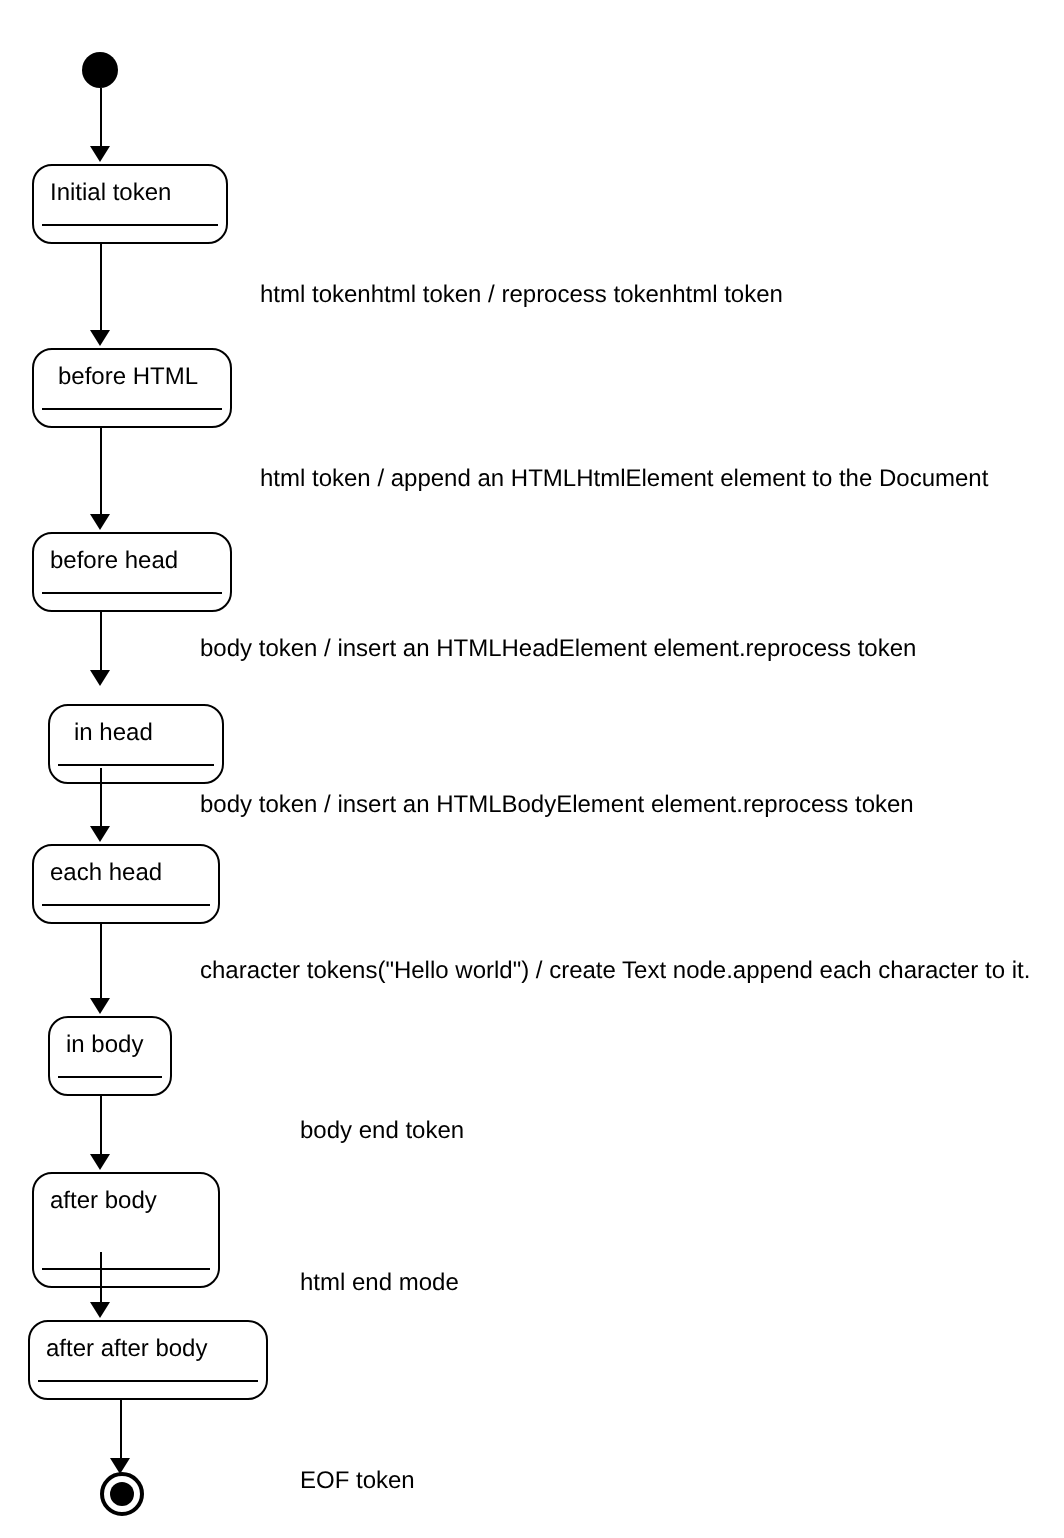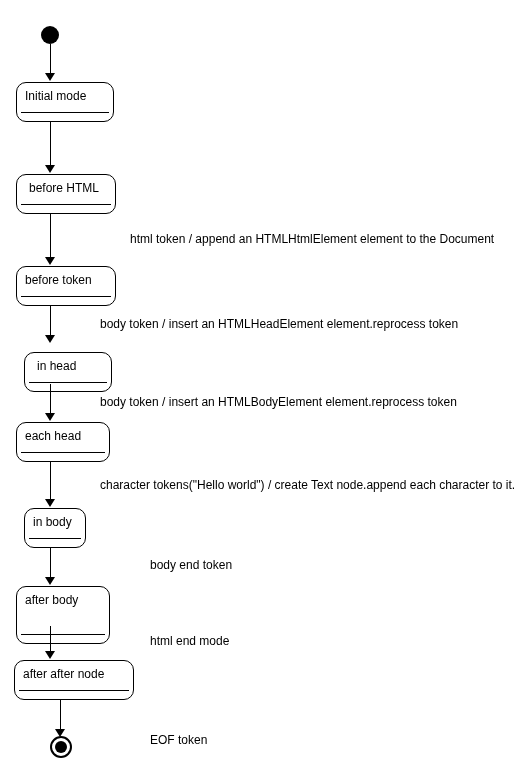--- a/index.html
+++ b/index.html
@@ -88,36 +88,37 @@
 </style>
 </head>
 <body>
 <div class="canvas">
 
   <div class="start-dot" style="left:41px; top:26px;"></div>
   <div class="vline" style="left:50px; top:44px; height:30px;"></div>
   <div class="arrowhead" style="left:45px; top:73px;"></div>
 
   <div class="state" style="left:16px; top:82px; width:98px; height:40px;">
-    <span>Initial mode</span>
+    <span>Initial token</span>
     <div class="divider"></div>
   </div>
   <div class="vline" style="left:50px; top:122px; height:44px;"></div>
   <div class="arrowhead" style="left:45px; top:165px;"></div>
+  <div class="edge-label" style="left:130px; top:140px;">html tokenhtml token / reprocess tokenhtml token</div>
 
   <div class="state" style="left:16px; top:174px; width:100px; height:40px;padding-left:12px;">
     <span>before HTML</span>
     <div class="divider"></div>
   </div>
   <div class="vline" style="left:50px; top:214px; height:44px;"></div>
   <div class="arrowhead" style="left:45px; top:257px;"></div>
   <div class="edge-label" style="left:130px; top:232px;">html token / append an HTMLHtmlElement element to the Document</div>
 
   <div class="state" style="left:16px; top:266px; width:100px; height:40px;">
-    <span>before token</span>
+    <span>before head</span>
     <div class="divider"></div>
   </div>
   <div class="vline" style="left:50px; top:306px; height:30px;"></div>
   <div class="arrowhead" style="left:45px; top:335px;"></div>
   <div class="edge-label" style="left:100px; top:317px;">body token / insert an HTMLHeadElement element.reprocess token</div>
 
   <div class="state" style="left:24px; top:352px; width:88px; height:40px;padding-left:12px;">
     <span>in head</span>
     <div class="divider"></div>
   </div>
@@ -143,21 +144,21 @@
 
   <div class="state" style="left:16px; top:586px; width:94px; height:58px;">
     <span>after body</span>
     <div class="divider"></div>
   </div>
   <div class="vline" style="left:50px; top:626px; height:26px;"></div>
   <div class="arrowhead" style="left:45px; top:651px;"></div>
   <div class="edge-label" style="left:150px; top:634px;">html end mode</div>
 
   <div class="state" style="left:14px; top:660px; width:120px; height:40px;">
-    <span>after after node</span>
+    <span>after after body</span>
     <div class="divider"></div>
   </div>
   <div class="vline" style="left:60px; top:700px; height:30px;"></div>
   <div class="arrowhead" style="left:55px; top:729px;"></div>
   <div class="edge-label" style="left:150px; top:733px;">EOF token</div>
 
   <div class="end-outer" style="left:50px; top:736px;">
     <div class="end-inner"></div>
   </div>
 

